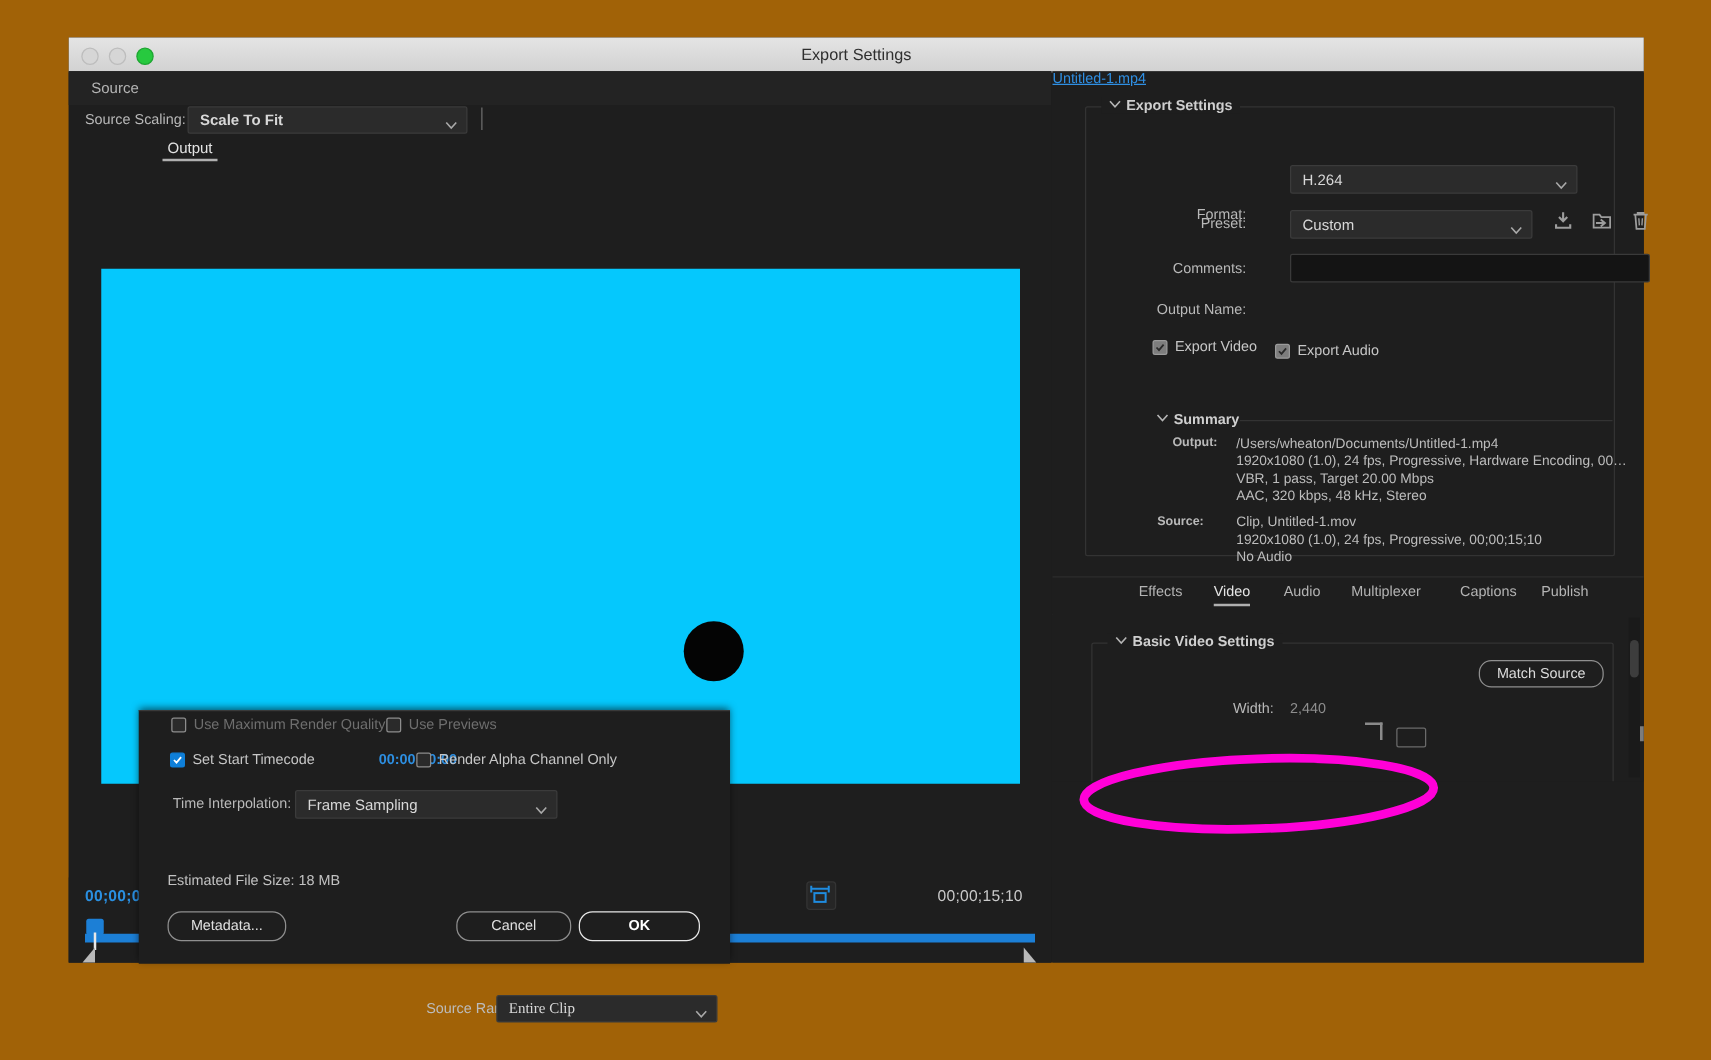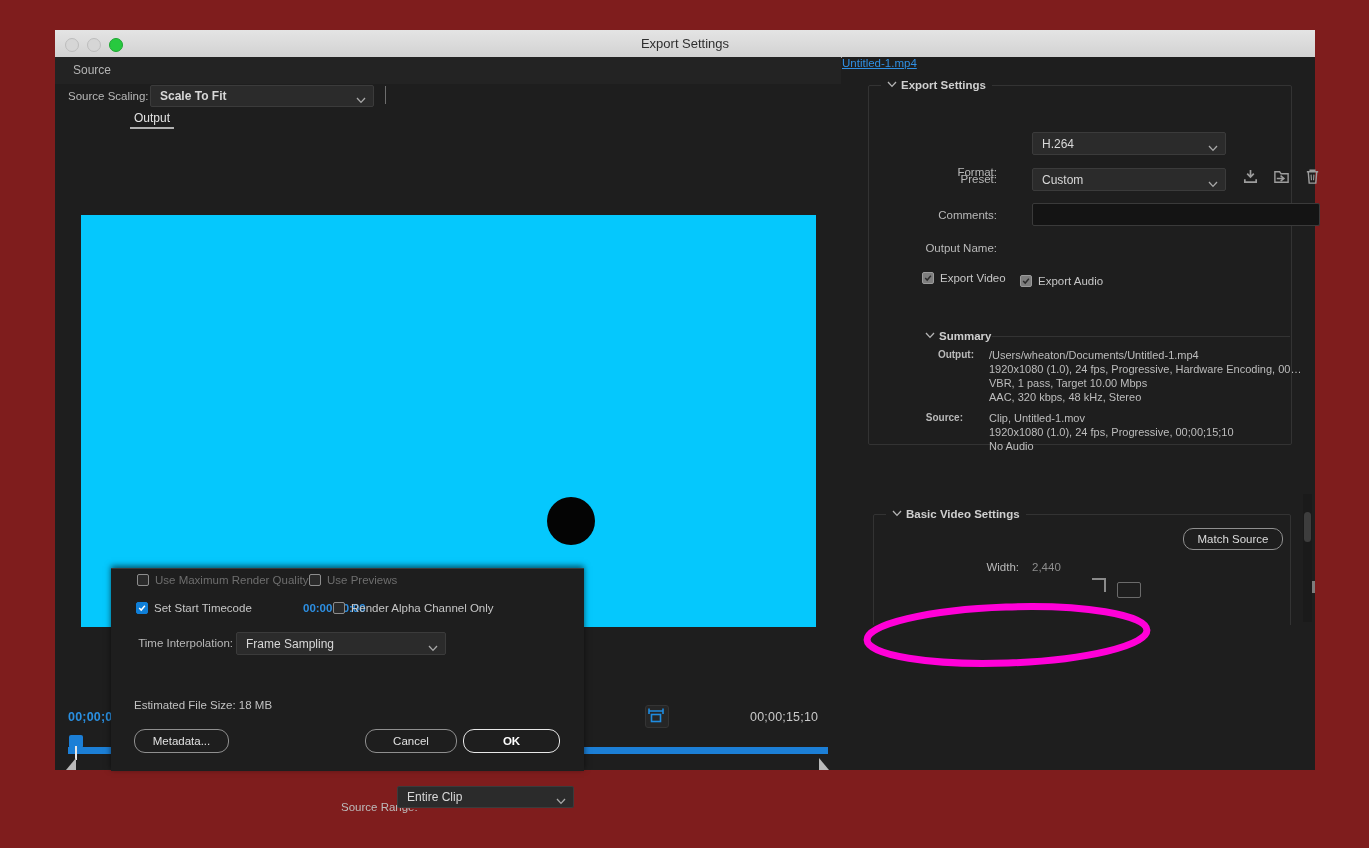--- a/index.html
+++ b/index.html
@@ -1,18 +1,18 @@
 <!DOCTYPE html>
 <html><head>
 <meta charset="utf-8">
 <style>
   html,body{margin:0;padding:0;background:#000;}
   body{width:1369px;height:848px;overflow:hidden;font-family:"Liberation Sans",sans-serif;}
 
-  .screen{position:absolute;inset:0;background:#7f1d1d;}
+  .screen{position:absolute;inset:0;background:#a16207;}
 
   
   .window{position:absolute;left:55px;top:30px;width:1260px;height:740px;background:#1e1e1e;}
 
   .titlebar{position:absolute;left:0;top:0;width:100%;height:27px;
     background:linear-gradient(#e4e4e4,#d2d2d2);border-bottom:1px solid #9b9b9b;}
   .title{position:absolute;left:0;top:0;width:100%;height:27px;line-height:27px;text-align:center;
     font-size:13px;color:#2f2f2f;}
   .lights{position:absolute;left:10px;top:8px;display:flex;gap:8px;}
   .light{width:12px;height:12px;border-radius:50%;}
@@ -56,36 +56,36 @@
   .scrubwrap{position:absolute;left:10px;top:36px;width:766px;height:20px;}
   .track{position:absolute;left:3px;top:9px;width:760px;height:7px;background:#1c7fd6;}
   .playhead{position:absolute;left:4px;top:-3px;width:14px;height:17px;background:#1c7fd6;
      border-radius:2px 2px 6px 6px;}
   .phstem{position:absolute;left:10px;top:8px;width:2px;height:14px;background:#e8e8e8;}
   .handleL{position:absolute;left:1px;top:20px;width:0;height:0;
      border-left:10px solid transparent;border-bottom:12px solid #b9b9b9;}
   .handleR{position:absolute;left:754px;top:20px;width:0;height:0;
      border-right:10px solid transparent;border-bottom:12px solid #b9b9b9;}
   .srclabel{position:absolute;left:286px;top:99px;font-size:11.5px;color:#bcbcbc;}
-  #source-range-dd{left:342px;top:84px;width:175px;height:20px;}
+  #source-range-dd{left:342px;top:94px;width:175px;height:20px;font-family:Liberation Serif, serif;}
 
   
   .rightpane{position:absolute;left:787px;top:27px;width:473px;height:713px;background:#1e1e1e;}
 
   .sectionbox{position:absolute;border:1px solid #333;border-radius:2px;}
   #export-settings-box{left:26px;top:28px;width:422px;height:358px;}
   .sechead{position:absolute;top:-8px;left:12px;background:#1e1e1e;padding:0 6px;
      font-size:11.5px;color:#cfcfcf;font-weight:bold;}
   .twisty{display:inline-block;width:9px;height:6px;margin-right:5px;vertical-align:1px;}
 
   .lbl{position:absolute;font-size:11.5px;color:#b9b9b9;text-align:right;}
   .val{position:absolute;font-size:11.5px;color:#cdcdcd;}
 
   #format-lbl{left:30px;top:64px;width:125px;margin-top:45px;}
-  #format-dd{left:190px;top:75px;width:192px;height:21px;}
+  #format-dd{left:190px;top:75px;width:192px;height:21px;padding-left:36px;}
   #preset-lbl{left:30px;top:116px;width:125px;}
   #preset-dd{left:190px;top:111px;width:192px;height:21px;}
   #comments-lbl{left:30px;top:152px;width:125px;}
   .textinput{position:absolute;background:#141414;border:1px solid #3a3a3a;border-radius:2px;}
   #comments-input{left:190px;top:146px;width:286px;height:21px;}
   #outputname-lbl{left:30px;top:185px;width:125px;}
   #outputname-val{left:190px;top:185px;font-size:11.5px;color:#2f8fe3;text-decoration:underline;}
 
   .presetbtns{position:absolute;left:400px;top:111px;display:flex;gap:14px;align-items:center;}
 
@@ -315,28 +315,36 @@
           <svg viewBox="0 0 10 7" width="10" height="7">
               <path d="M1 1 L5 5.4 L9 1" stroke="#b5b5b5" stroke-width="1.3" fill="none"></path>
             </svg>
         </span><span>Summary</span>
       </div>
       <div class="sumrule"></div>
 
       <div class="sumlbl" id="sum-output-lbl">Output:</div>
       <div class="sumval" style="top:292px">/Users/wheaton/Documents/Untitled-1.mp4</div>
       <div class="sumval" style="top:306px">1920x1080 (1.0), 24 fps, Progressive, Hardware Encoding, 00…</div>
-      <div class="sumval" style="top:320px">VBR, 1 pass, Target 10.00 Mbps</div>
+      <div class="sumval" style="top:320px">VBR, 1 pass, Target 20.00 Mbps</div>
       <div class="sumval" style="top:334px">AAC, 320 kbps, 48 kHz, Stereo</div>
 
       <div class="sumlbl" id="sum-source-lbl">Source:</div>
       <div class="sumval" style="top:355px">Clip, Untitled-1.mov</div>
       <div class="sumval" style="top:369px">1920x1080 (1.0), 24 fps, Progressive, 00;00;15;10</div>
       <div class="sumval" style="top:383px">No Audio</div>
 
+      <div class="tabbar2">
+        <div class="t2" id="t2-effects">Effects</div>
+        <div class="t2 sel" id="t2-video">Video</div>
+        <div class="t2" id="t2-audio">Audio</div>
+        <div class="t2" id="t2-multiplexer">Multiplexer</div>
+        <div class="t2" id="t2-captions">Captions</div>
+        <div class="t2" id="t2-publish">Publish</div>
+      </div>
 
       <div class="videopanel">
         <div class="sectionbox" id="basic-video-box">
           <div class="sechead">
             <span class="twisty">
               <svg viewBox="0 0 10 7" width="10" height="7">
                   <path d="M1 1 L5 5.4 L9 1" stroke="#b5b5b5" stroke-width="1.3" fill="none"></path>
                 </svg>
             </span><span>Basic Video Settings</span>
           </div>

